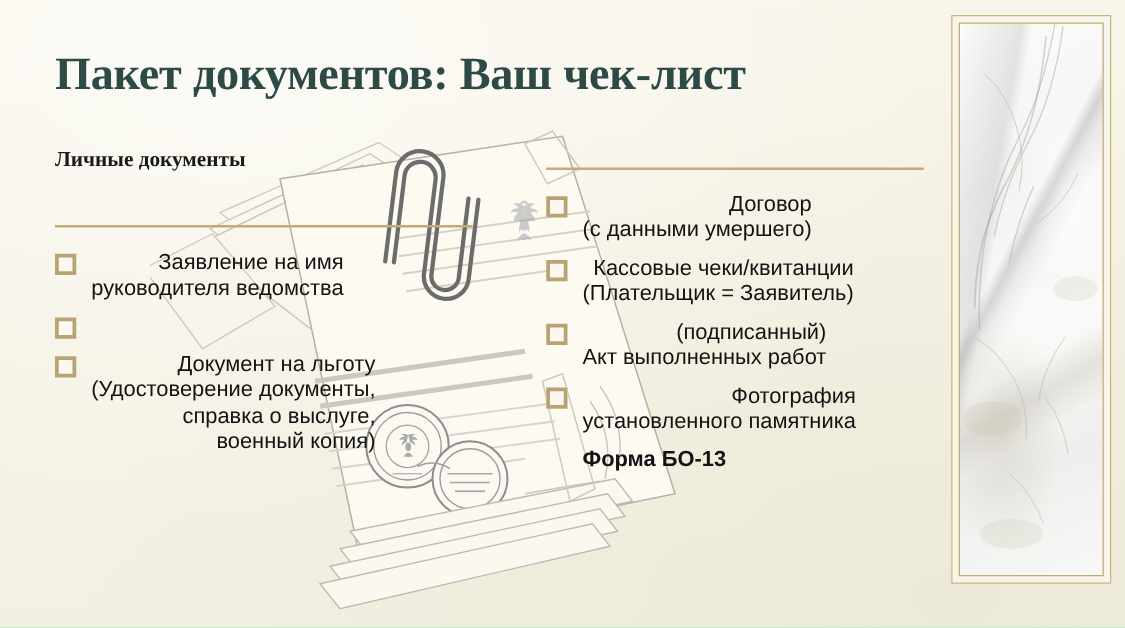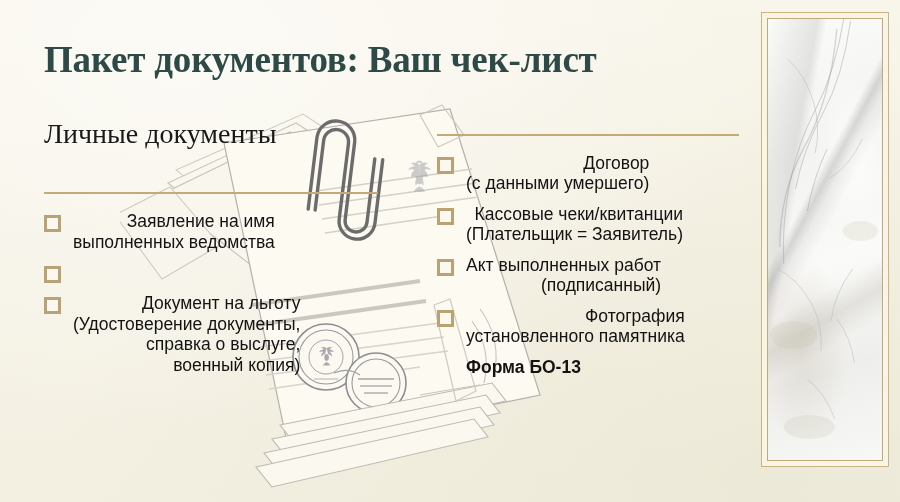--- a/index.html
+++ b/index.html
@@ -84,22 +84,22 @@
     color: #2e4a46;
     white-space: nowrap;
   }
 
   .column { position: absolute; top: 118px; }
   #column-left  { left: 44px;  width: 340px; }
   #column-right { left: 437px; width: 305px; }
 
   .col-header {
     font-family: "Liberation Serif", serif;
-    font-weight: normal;
-    font-size: 28px;
+    font-weight: bold;
+    font-size: 17px;
     color: #191919;
     line-height: 1.12;
     white-space: nowrap;
   }
   .col-divider {
     margin-top: 8px;
     height: 2px;
     background: #c2ab78;
   }
   #column-left .col-divider  { width: 334px; margin-top: 43px; }
@@ -280,21 +280,21 @@
     <div class="column" id="column-left">
       <div class="col-header">
         <span class="ln">Личные документы</span>
       </div>
       <div class="col-divider"></div>
       <ul class="item-list">
         <li class="item">
           <span class="checkbox"></span>
           <span class="item-text">
             <span class="ln">Заявление на имя</span>
-            <span class="ln">выполненных ведомства</span>
+            <span class="ln">руководителя ведомства</span>
           </span>
         </li>
         <li class="item">
           <span class="checkbox"></span>
         </li>
         <li class="item">
           <span class="checkbox"></span>
           <span class="item-text">
             <span class="ln">Документ на льготу</span>
             <span class="ln">(Удостоверение документы,</span>
@@ -318,22 +318,22 @@
         <li class="item">
           <span class="checkbox"></span>
           <span class="item-text">
             <span class="ln">Кассовые чеки/квитанции</span>
             <span class="ln">(Плательщик = Заявитель)</span>
           </span>
         </li>
         <li class="item">
           <span class="checkbox"></span>
           <span class="item-text">
+            <span class="ln">(подписанный)</span>
             <span class="ln">Акт выполненных работ</span>
-            <span class="ln">(подписанный)</span>
           </span>
         </li>
         <li class="item">
           <span class="checkbox"></span>
           <span class="item-text">
             <span class="ln">Фотография</span>
             <span class="ln">установленного памятника</span>
           </span>
         </li>
         <li class="note-row">

